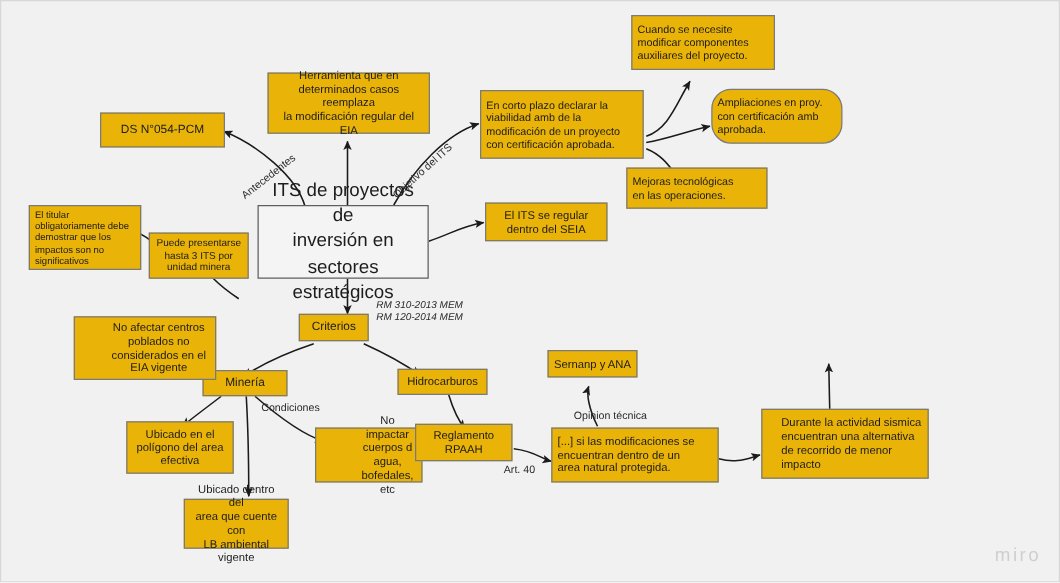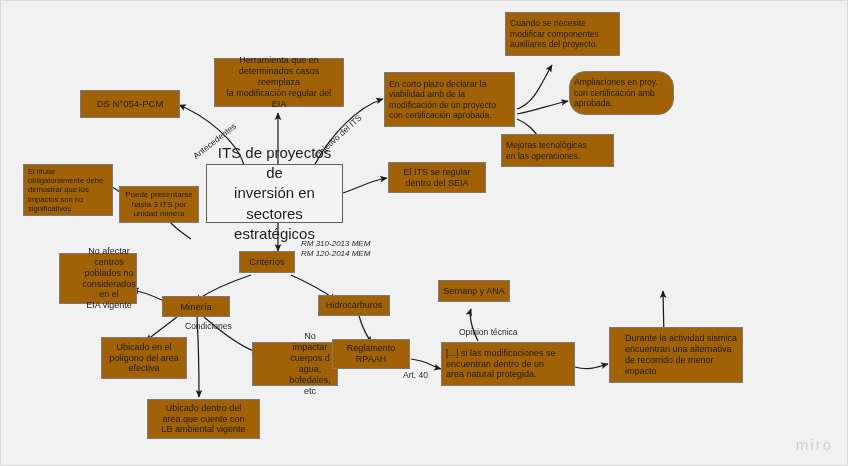--- a/index.html
+++ b/index.html
@@ -22,21 +22,21 @@
   #edges {
     position: absolute;
     left: 0; top: 0;
     width: 848px;
     height: 466px;
     pointer-events: none;
   }
   .node {
     position: absolute;
     box-sizing: border-box;
-    background: #a16207;
+    background: #eab308;
     border: 1px solid #7a7a7a;
     display: flex;
     align-items: center;
     justify-content: center;
     text-align: center;
     line-height: 1.22;
     color: #1c1c1c;
     padding: 3px 4px;
     white-space: pre-line;
   }
@@ -171,34 +171,34 @@
   <div class="node" style="left:118px; top:185px; width:80px; height:37px; font-size:8px;">Puede presentarse
 hasta 3 ITS por
 unidad minera</div>
 
   <div class="node" style="left:238px; top:250px; width:56px; height:22px; font-size:9.5px;">Criterios</div>
 
   <div class="node" style="left:161px; top:295px; width:68px; height:21px; font-size:9.5px;">Minería</div>
 
   <div class="node" style="left:317px; top:294px; width:72px; height:21px; font-size:9px;">Hidrocarburos</div>
 
-  <div class="node" style="left:58px; top:252px; width:78px; height:51px; font-size:9px;padding-left:26px;">No afectar centros
+  <div class="node" style="left:58px; top:252px; width:114px; height:51px; font-size:9px;padding-left:26px;">No afectar centros
 poblados no
 considerados en el
 EIA vigente</div>
 
   <div class="node" style="left:100px; top:336px; width:86px; height:42px; font-size:9px;">Ubicado en el
 polígono del area
 efectiva</div>
 
   <div class="node" style="left:251px; top:341px; width:86px; height:44px; font-size:9px;padding-left:34px;">No impactar
 cuerpos d agua,
 bofedales, etc</div>
 
-  <div class="node" style="left:146px; top:398px; width:113px; height:40px; font-size:9px;">Ubicado dentro del
+  <div class="node" style="left:146px; top:398px; width:84px; height:40px; font-size:9px;">Ubicado dentro del
 area que cuente con
 LB ambiental vigente</div>
 
   <div class="node" style="left:331px; top:338px; width:78px; height:30px; font-size:9px;">Reglamento
 RPAAH</div>
 
   <div class="node" style="left:437px; top:279px; width:72px; height:22px; font-size:9px;">Sernanp y ANA</div>
 
   <div class="node left-align" style="left:440px; top:341px; width:134px; height:44px; font-size:9px;">[...] si las modificaciones se
 encuentran dentro de un
@@ -210,21 +210,21 @@
 de recorrido de menor
 impacto</div>
 
   <div class="edge-label rot-ante" style="left:190px; top:152px;">Antecedentes</div>
 
   <div class="edge-label rot-obj" style="left:311px; top:152px;">Objetivo del ITS</div>
 
   <div class="edge-label" style="left:300px; top:238px; font-size:8px;font-style:italic;">RM 310-2013 MEM
 RM 120-2014 MEM</div>
 
-  <div class="edge-label" style="left:184px; top:320px;">Condiciones</div>
+  <div class="edge-label" style="left:208px; top:320px;">Condiciones</div>
 
   <div class="edge-label" style="left:402px; top:369px;text-align:right;">Art. 40</div>
 
   <div class="edge-label" style="left:458px; top:326px;">Opinion técnica</div>
 
   <div class="watermark">miro</div>
 
 </div>
 
 </body></html>

